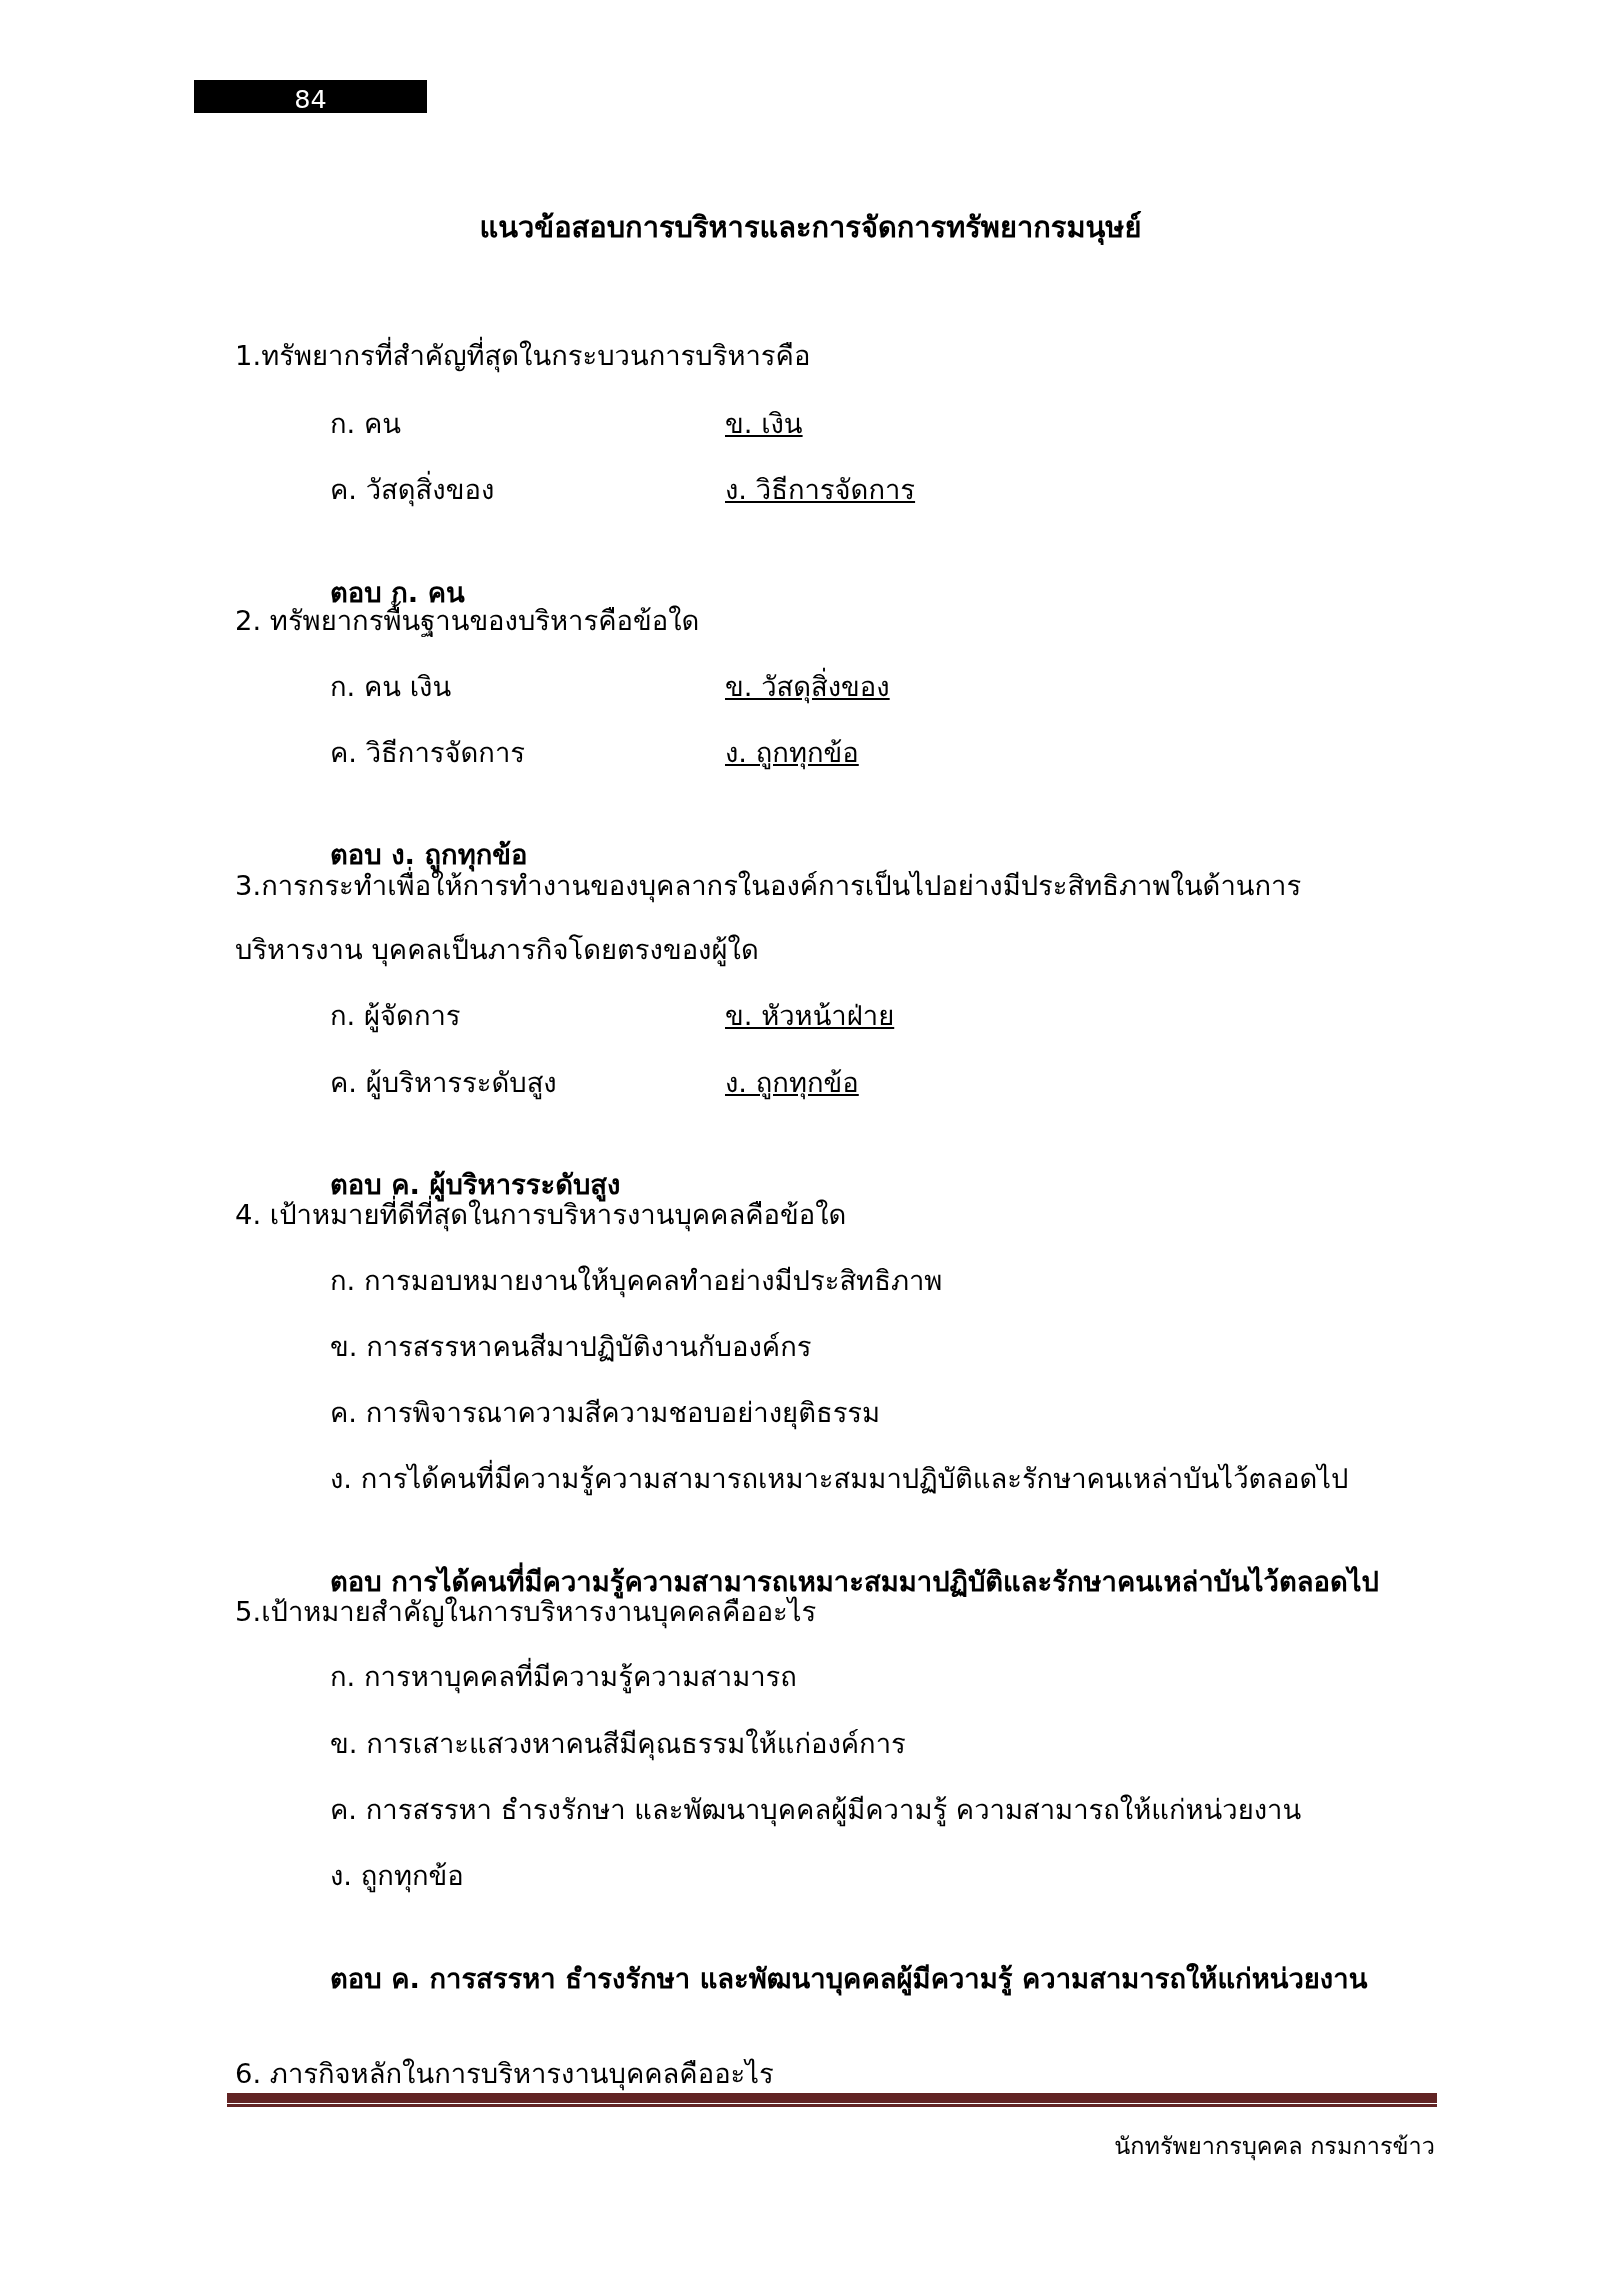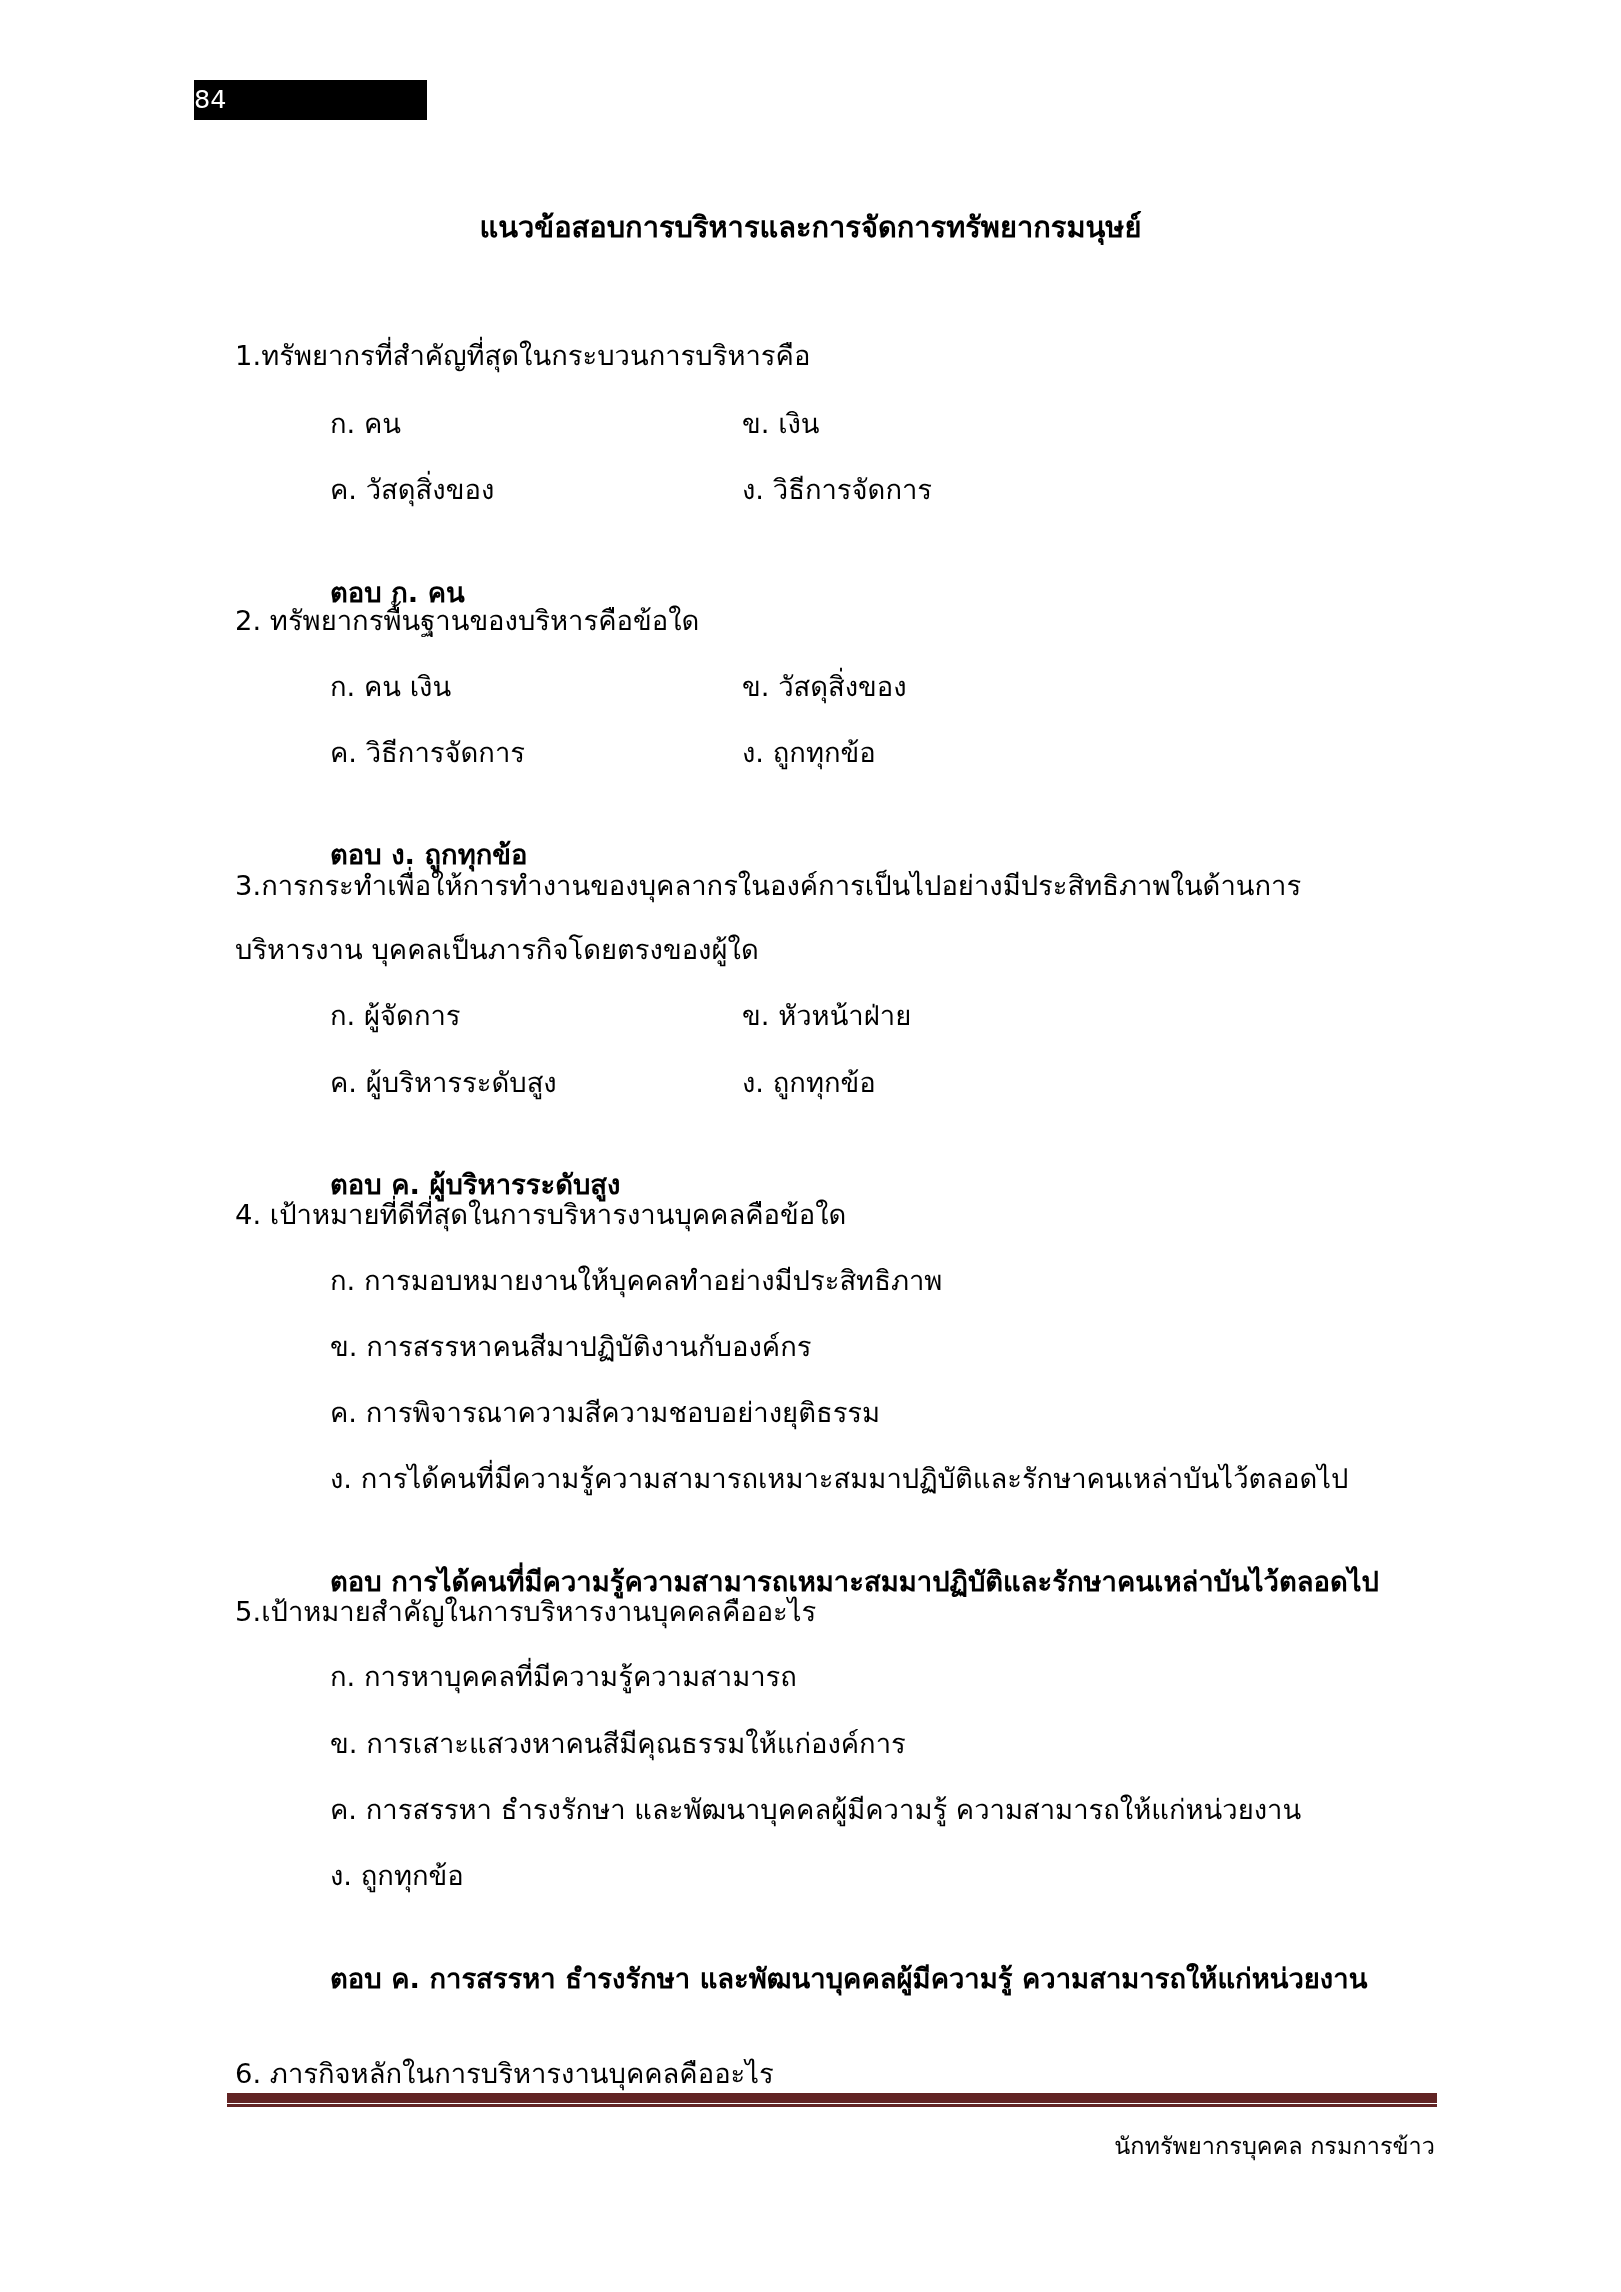--- a/index.html
+++ b/index.html
@@ -1,35 +1,35 @@
 <!DOCTYPE html>
 <html><head>
 <meta charset="utf-8">
 <style>
   html, body { margin: 0; padding: 0; background: #ffffff; }
   body {
     width: 1621px; height: 2293px; position: relative; overflow: hidden;
     font-family: "DejaVu Sans", sans-serif; color: #000;
   }
   .page-box {
-    position: absolute; left: 194px; top: 80px; width: 233px; height: 40px;
-    background: #000; color: #fff; text-align: left;
+    position: absolute; left: 194px; top: 80px; width: 233px; height: 33px;
+    background: #000; color: #fff; text-align: center;
     font-size: 25.5px; line-height: 38px;
   }
   .title {
     position: absolute; left: 0; width: 1621px; top: 206px; text-align: center;
     font-size: 29px; font-weight: bold; line-height: 43px;
   }
   .line {
     position: absolute; white-space: nowrap;
     font-size: 27.4px; line-height: 43px; height: 43px;
   }
   .q { left: 235px; font-weight: normal; }
   .opt1 { left: 330px; }
-  .opt2 { left: 742px; }
+  .opt2 { left: 725px; text-decoration: underline; }
   .ans { left: 330px; font-weight: bold; margin-top: 37px; }
   .footer-thick {
     position: absolute; left: 227px; width: 1210px; top: 2093px; height: 9.8px;
     background: #622424;
   }
   .footer-thin {
     position: absolute; left: 227px; width: 1210px; top: 2104px; height: 2.9px;
     background: #622424;
   }
   .footer-text {

